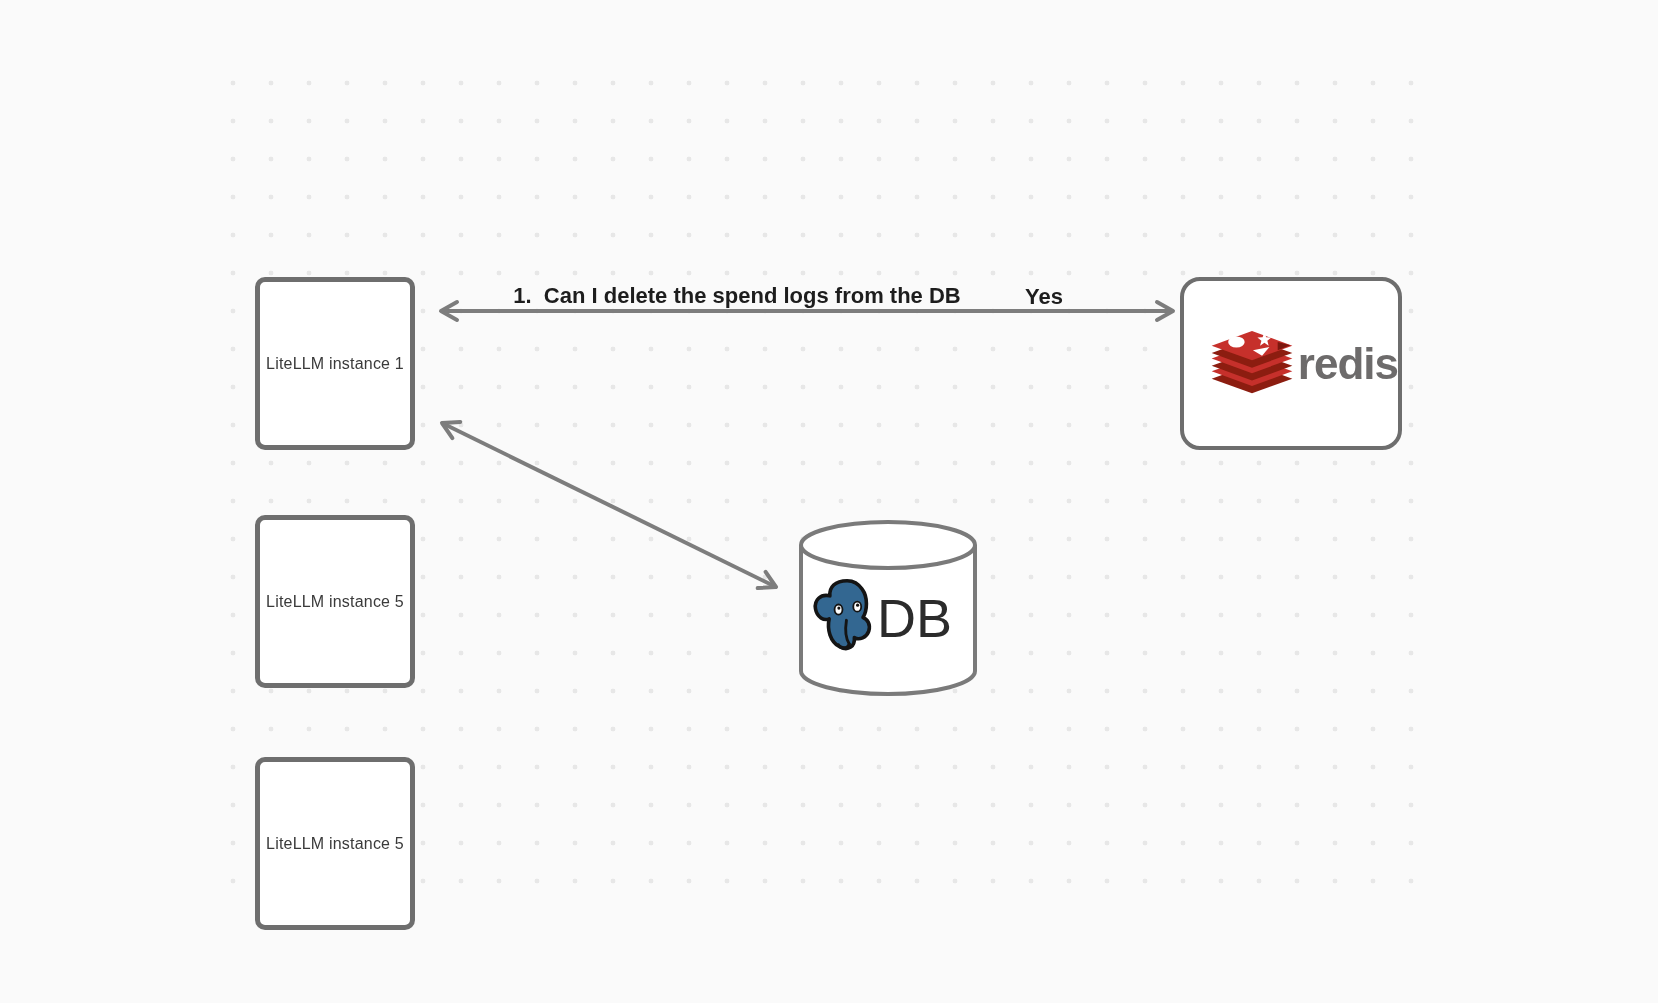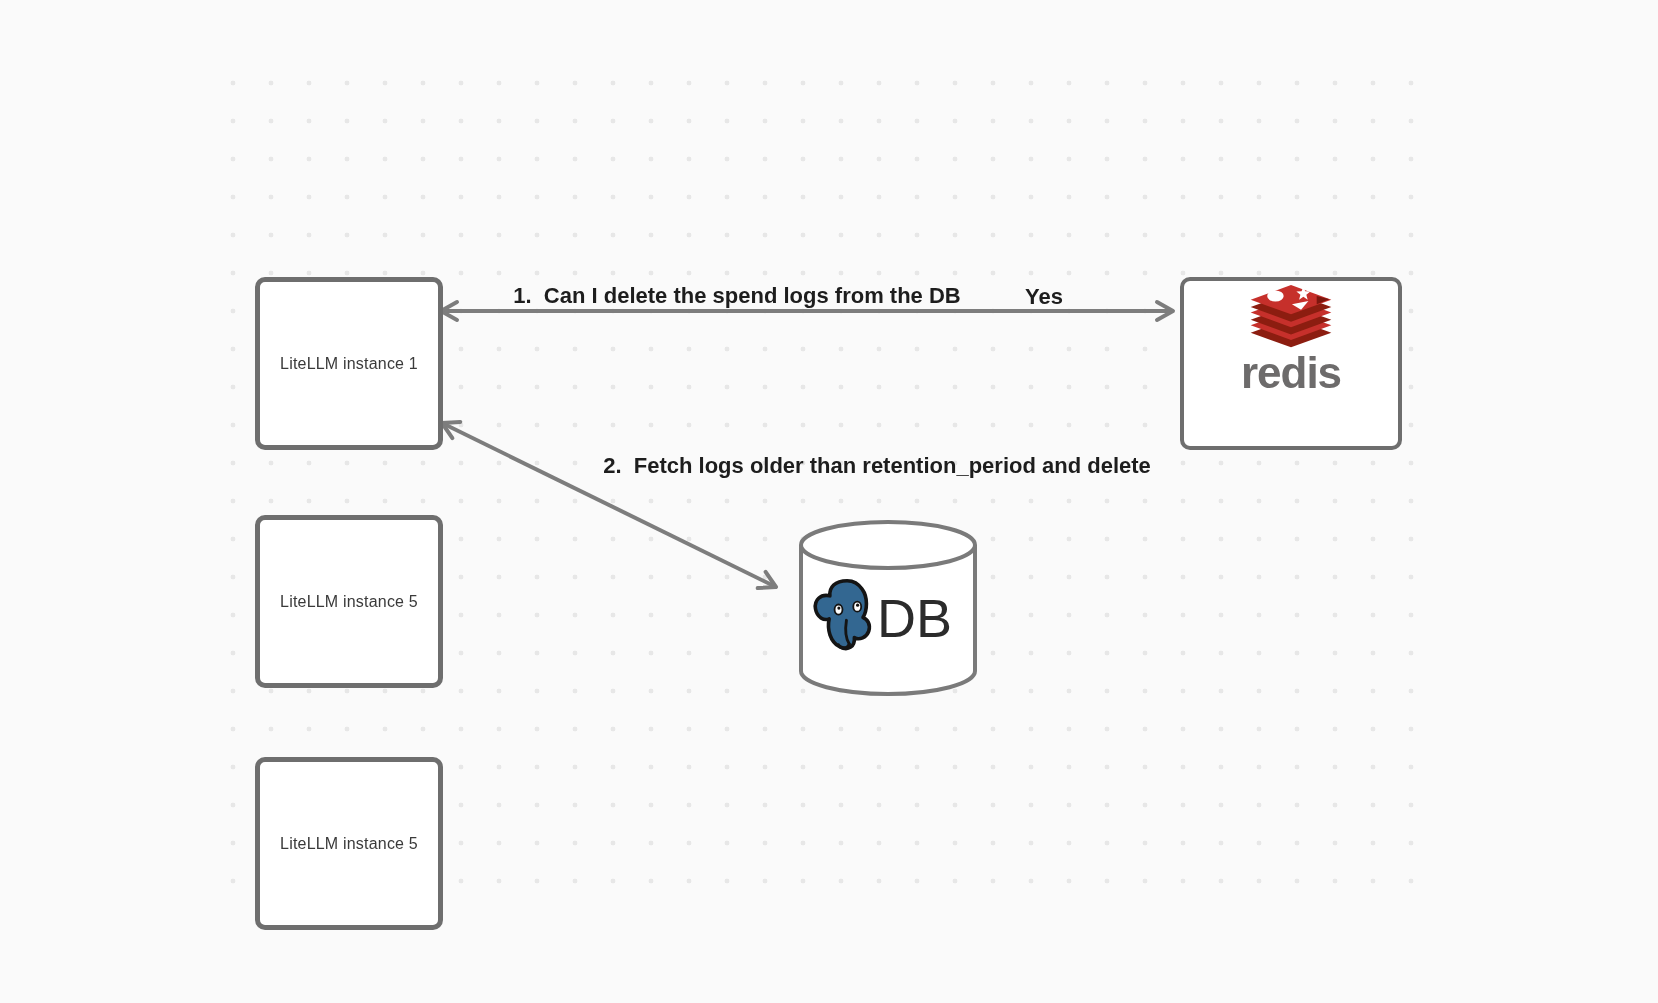--- a/index.html
+++ b/index.html
@@ -9,33 +9,33 @@
     font-family:"Liberation Sans", sans-serif;
   }
   .dot-grid{
     position:absolute;left:213px;top:64px;width:1205px;height:829px;
     background-image:radial-gradient(circle,#e7e7e7 2.4px,transparent 2.6px);
     background-size:38px 38px;
     background-position:1px 0px;
     pointer-events:none;
   }
   .instance-box{
-    position:absolute;left:255px;width:188px;height:173px;
+    position:absolute;left:255px;width:160px;height:173px;
     background:#ffffff;border:5px solid #6e6e6e;border-radius:10px;
     box-sizing:border-box;
     display:flex;align-items:center;justify-content:center;
   }
   .instance-box .node-label{
     font-size:16px;color:#3a3a3a;letter-spacing:.2px;
   }
   .redis-node{
     position:absolute;left:1180px;top:277px;width:222px;height:173px;
-    background:#ffffff;border:4px solid #6e6e6e;border-radius:10px;
+    background:#ffffff;border:4px solid #6e6e6e;border-radius:20px;
     box-sizing:border-box;
-    display:flex;flex-direction:column;align-items:center;justify-content:flex-start;
+    display:flex;flex-direction:row;align-items:center;justify-content:flex-end;
     padding-top:4px;
   }
   .redis-wordmark{
     font-size:44px;font-weight:700;color:#6d6b6b;letter-spacing:-1px;
     line-height:1;margin-top:-4px;
   }
   .db-node{
     position:absolute;left:797px;top:519px;width:182px;height:182px;
   }
   .db-content{
@@ -113,15 +113,14 @@
           <ellipse cx="67" cy="41" rx="5.5" ry="7" fill="#ffffff" stroke="#141414" stroke-width="2.5"></ellipse>
           <circle cx="67.5" cy="39" r="2.2" fill="#141414"></circle>
         </svg>
       </span>
       <span class="db-label">DB</span>
     </div>
   </div>
 
   <div class="edge-label" style="left:737px;top:296px;">1.  Can I delete the spend logs from the DB</div>
   <div class="edge-label" style="left:1044px;top:297px;">Yes</div>
-  <div class="edge-label" style="left:877px;top:466px;">2.  Fetch logs older than retention_period and delete</div>
 
 </div>
 
 </body></html>

